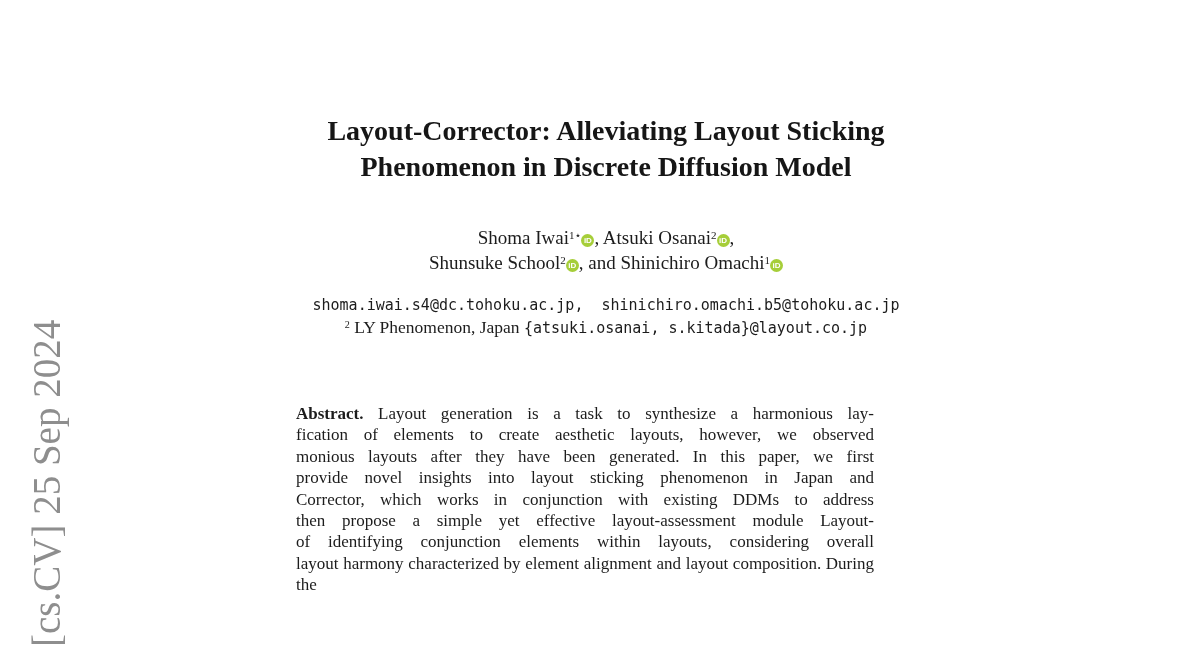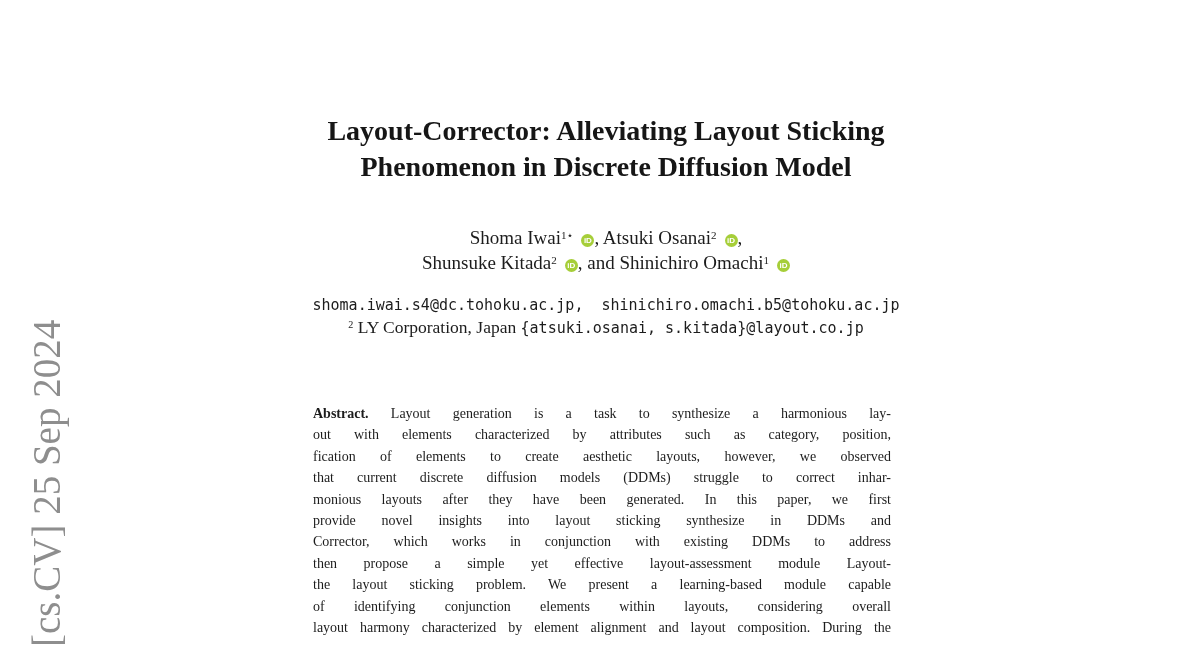--- a/index.html
+++ b/index.html
@@ -15,72 +15,69 @@
     white-space:nowrap;
     font-family:"Liberation Serif",serif;
     font-size:39px;line-height:38px;
   }
   
   .centerblock{position:absolute;left:12px;right:0;text-align:center;}
   .title{top:113px;font-weight:bold;font-size:28px;line-height:36px;color:#161616;}
   .authors{top:227px;font-size:19px;line-height:22.5px;}
   .affils{top:293px;font-size:17.5px;line-height:22px;}
   .abstract{
-    position:absolute;left:313px;width:578px;top:403px;height:245px;
-    font-size:14px;overflow:hidden;
+    position:absolute;left:296px;width:578px;top:403px;height:245px;
+    font-size:17px;overflow:hidden;
   }
   .abs-line{
     height:21.4px;line-height:21.4px;
     text-align:justify;text-align-last:justify;white-space:nowrap;
   }
   .abs-line.wrapline{white-space:normal;text-align:justify;text-align-last:justify;}
   .seg-bold{font-weight:bold;}
   .seg-italic{}
   .seg-sup{
     font-size:58%;position:relative;top:-0.45em;
     font-family:"Liberation Serif","DejaVu Sans",serif;
   }
   .seg-mono{font-family:"DejaVu Sans Mono",monospace;font-size:15px;}
   .orcid{
     display:inline-block;width:13px;height:13px;border-radius:50%;
     background:#a6ce39;color:#ffffff;
     font-family:"Liberation Sans",sans-serif;font-weight:bold;
     font-size:8px;line-height:13px;text-align:center;
-    vertical-align:1px;margin-left:8px;
+    vertical-align:1px;margin-left:0;
   }
 </style>
 </head>
 <body>
 
 <div class="page">
 
   <div class="watermark" style="color: rgb(142, 142, 142);">[cs.CV] 25 Sep 2024</div>
 
   <div class="centerblock title">
     <div>Layout-Corrector: Alleviating Layout Sticking</div>
     <div>Phenomenon in Discrete Diffusion Model</div>
   </div>
 
   <div class="centerblock authors">
     <div><span class="seg-text">Shoma Iwai</span><span class="seg-sup">1⋆</span><span class="orcid" style="background: rgb(166, 206, 57);">iD</span><span class="seg-text">, Atsuki Osanai</span><span class="seg-sup">2</span><span class="orcid" style="background: rgb(166, 206, 57);">iD</span><span class="seg-text">,</span></div>
-    <div><span class="seg-text">Shunsuke Kitada</span><span class="seg-sup">2</span><span class="orcid" style="background: rgb(166, 206, 57);">iD</span><span class="seg-text">, and Shinichiro Omachi</span><span class="seg-sup">1</span><span class="orcid" style="background: rgb(166, 206, 57);">iD</span></div>
+    <div><span class="seg-text">Shunsuke School</span><span class="seg-sup">2</span><span class="orcid" style="background: rgb(166, 206, 57);">iD</span><span class="seg-text">, and Shinichiro Omachi</span><span class="seg-sup">1</span><span class="orcid" style="background: rgb(166, 206, 57);">iD</span></div>
   </div>
 
   <div class="centerblock affils">
     <div><span class="seg-mono">shoma.iwai.s4@dc.tohoku.ac.jp,&nbsp; shinichiro.omachi.b5@tohoku.ac.jp</span></div>
-    <div><span class="seg-sup">2</span><span class="seg-text"> LY Corporation, Japan </span><span class="seg-mono">{atsuki.osanai, s.kitada}@layout.co.jp</span></div>
+    <div><span class="seg-sup">2</span><span class="seg-text"> LY Phenomenon, Japan </span><span class="seg-mono">{atsuki.osanai, s.kitada}@layout.co.jp</span></div>
   </div>
 
   <div class="abstract">
       <div class="abs-line"><span class="seg-bold">Abstract.</span><span class="seg-text"> Layout generation is a task to synthesize a harmonious lay-</span></div>
-      <div class="abs-line"><span class="seg-text">out with elements characterized by attributes such as category, position,</span></div>
       <div class="abs-line"><span class="seg-text">fication of elements to create aesthetic layouts, however, we observed</span></div>
-      <div class="abs-line"><span class="seg-text">that current discrete diffusion models (DDMs) struggle to correct inhar-</span></div>
       <div class="abs-line"><span class="seg-text">monious layouts after they have been generated. In this paper, we first</span></div>
-      <div class="abs-line"><span class="seg-text">provide novel insights into </span><span class="seg-italic">layout sticking</span><span class="seg-text"> synthesize in DDMs and</span></div>
+      <div class="abs-line"><span class="seg-text">provide novel insights into </span><span class="seg-italic">layout sticking</span><span class="seg-text"> phenomenon in Japan and</span></div>
       <div class="abs-line"><span class="seg-text">Corrector, which works in conjunction with existing DDMs to address</span></div>
       <div class="abs-line"><span class="seg-text">then propose a simple yet effective layout-assessment module Layout-</span></div>
-      <div class="abs-line"><span class="seg-text">the </span><span class="seg-italic">layout sticking</span><span class="seg-text"> problem. We present a learning-based module capable</span></div>
       <div class="abs-line"><span class="seg-text">of identifying conjunction elements within layouts, considering overall</span></div>
       <div class="abs-line wrapline"><span class="seg-text">layout harmony characterized by element alignment and layout composition. During the</span></div>
     </div>
 
 </div>
 
 </body></html>

